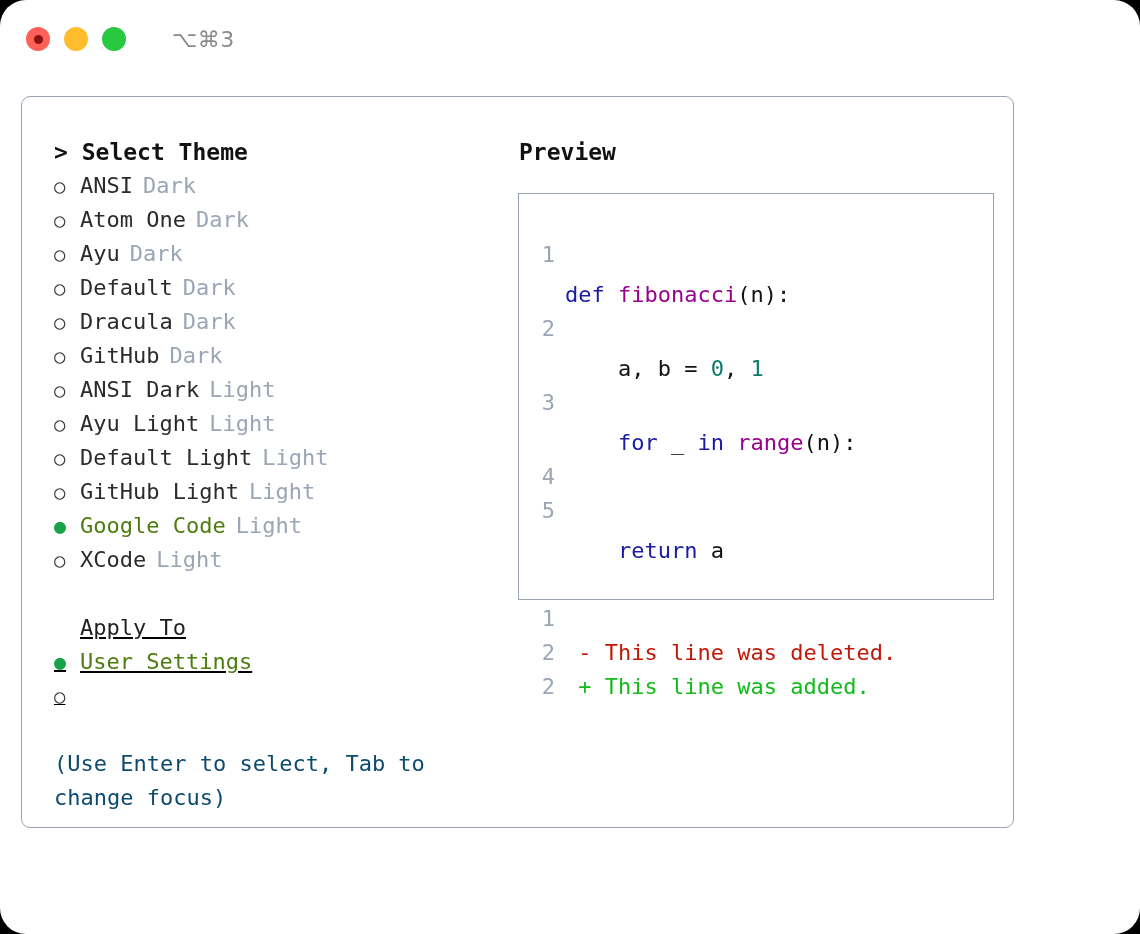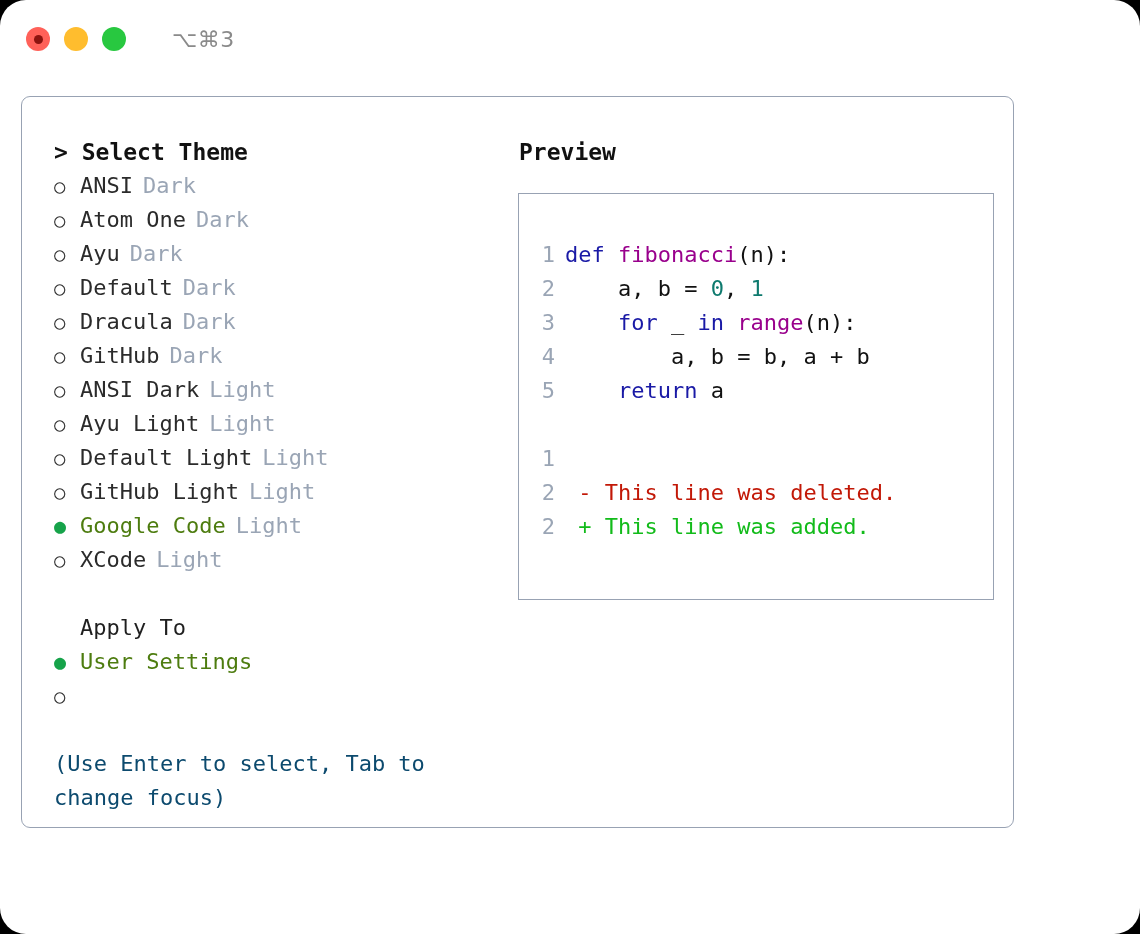--- a/index.html
+++ b/index.html
@@ -104,20 +104,21 @@
   .opt-marker.sel { color: #16a34a; font-size: 20px; }
   .opt-label { color: #2b2b2b; }
   .opt-label.sel { color: #4d7c0f; }
   .opt-cat {
     color: #9aa5b5;
     padding-left: 10px;
   }
 
   .subsection {
     margin-top: 34px;
+    text-decoration: underline;
   }
   .subsection-title {
     font-size: 22px;
     color: #1f1f1f;
     line-height: 34px;
     padding-left: 26px;
     white-space: pre;
   }
 
   .hint {
@@ -155,21 +156,21 @@
     line-height: 34px;
     white-space: pre;
   }
   .ln {
     width: 30px;
     flex: 0 0 30px;
     text-align: right;
     color: #9aa5b5;
     padding-right: 10px;
   }
-  .code-body { color: #111111; }
+  .code-body { color: #111111; margin-top: 40px; }
 
   .tok-kw   { color: #1a1aa6; }
   .tok-fn   { color: #99008c; }
   .tok-num  { color: #0e7a6e; }
   .tok-punc { color: #111111; }
   .tok-plain{ color: #111111; }
 
   .blank-line { height: 34px; }
 
   .diff-ctx { color: #7a7a7a; }
@@ -224,21 +225,21 @@
       </div>
 
       <div class="right-col">
         <div class="preview-title">Preview</div>
 
         <div class="preview-box">
           <div id="code-block">
               <div class="code-line"><span class="ln">1</span><span class="code-body"><span class="tok-kw">def </span><span class="tok-fn">fibonacci</span><span class="tok-punc">(n):</span></span></div>
               <div class="code-line"><span class="ln">2</span><span class="code-body"><span class="tok-plain">    a, b = </span><span class="tok-num">0</span><span class="tok-plain">, </span><span class="tok-num">1</span></span></div>
               <div class="code-line"><span class="ln">3</span><span class="code-body"><span class="tok-plain">    </span><span class="tok-kw">for</span><span class="tok-plain"> _ </span><span class="tok-kw">in</span><span class="tok-plain"> </span><span class="tok-fn">range</span><span class="tok-punc">(n):</span></span></div>
-              <div class="code-line"><span class="ln">4</span><span class="code-body"><span class="tok-plain">        a, b = b, a + b</span></span></div>
+              <div class="code-line"><span class="ln">4</span></div>
               <div class="code-line"><span class="ln">5</span><span class="code-body"><span class="tok-plain">    </span><span class="tok-kw">return</span><span class="tok-plain"> a</span></span></div>
             </div>
           <div class="blank-line"></div>
           <div id="diff-block">
               <div class="code-line"><span class="ln">1</span></div>
               <div class="code-line"><span class="ln">2</span><span class="diff-del"> - This line was deleted.</span></div>
               <div class="code-line"><span class="ln">2</span><span class="diff-add"> + This line was added.</span></div>
             </div>
         </div>
       </div>

